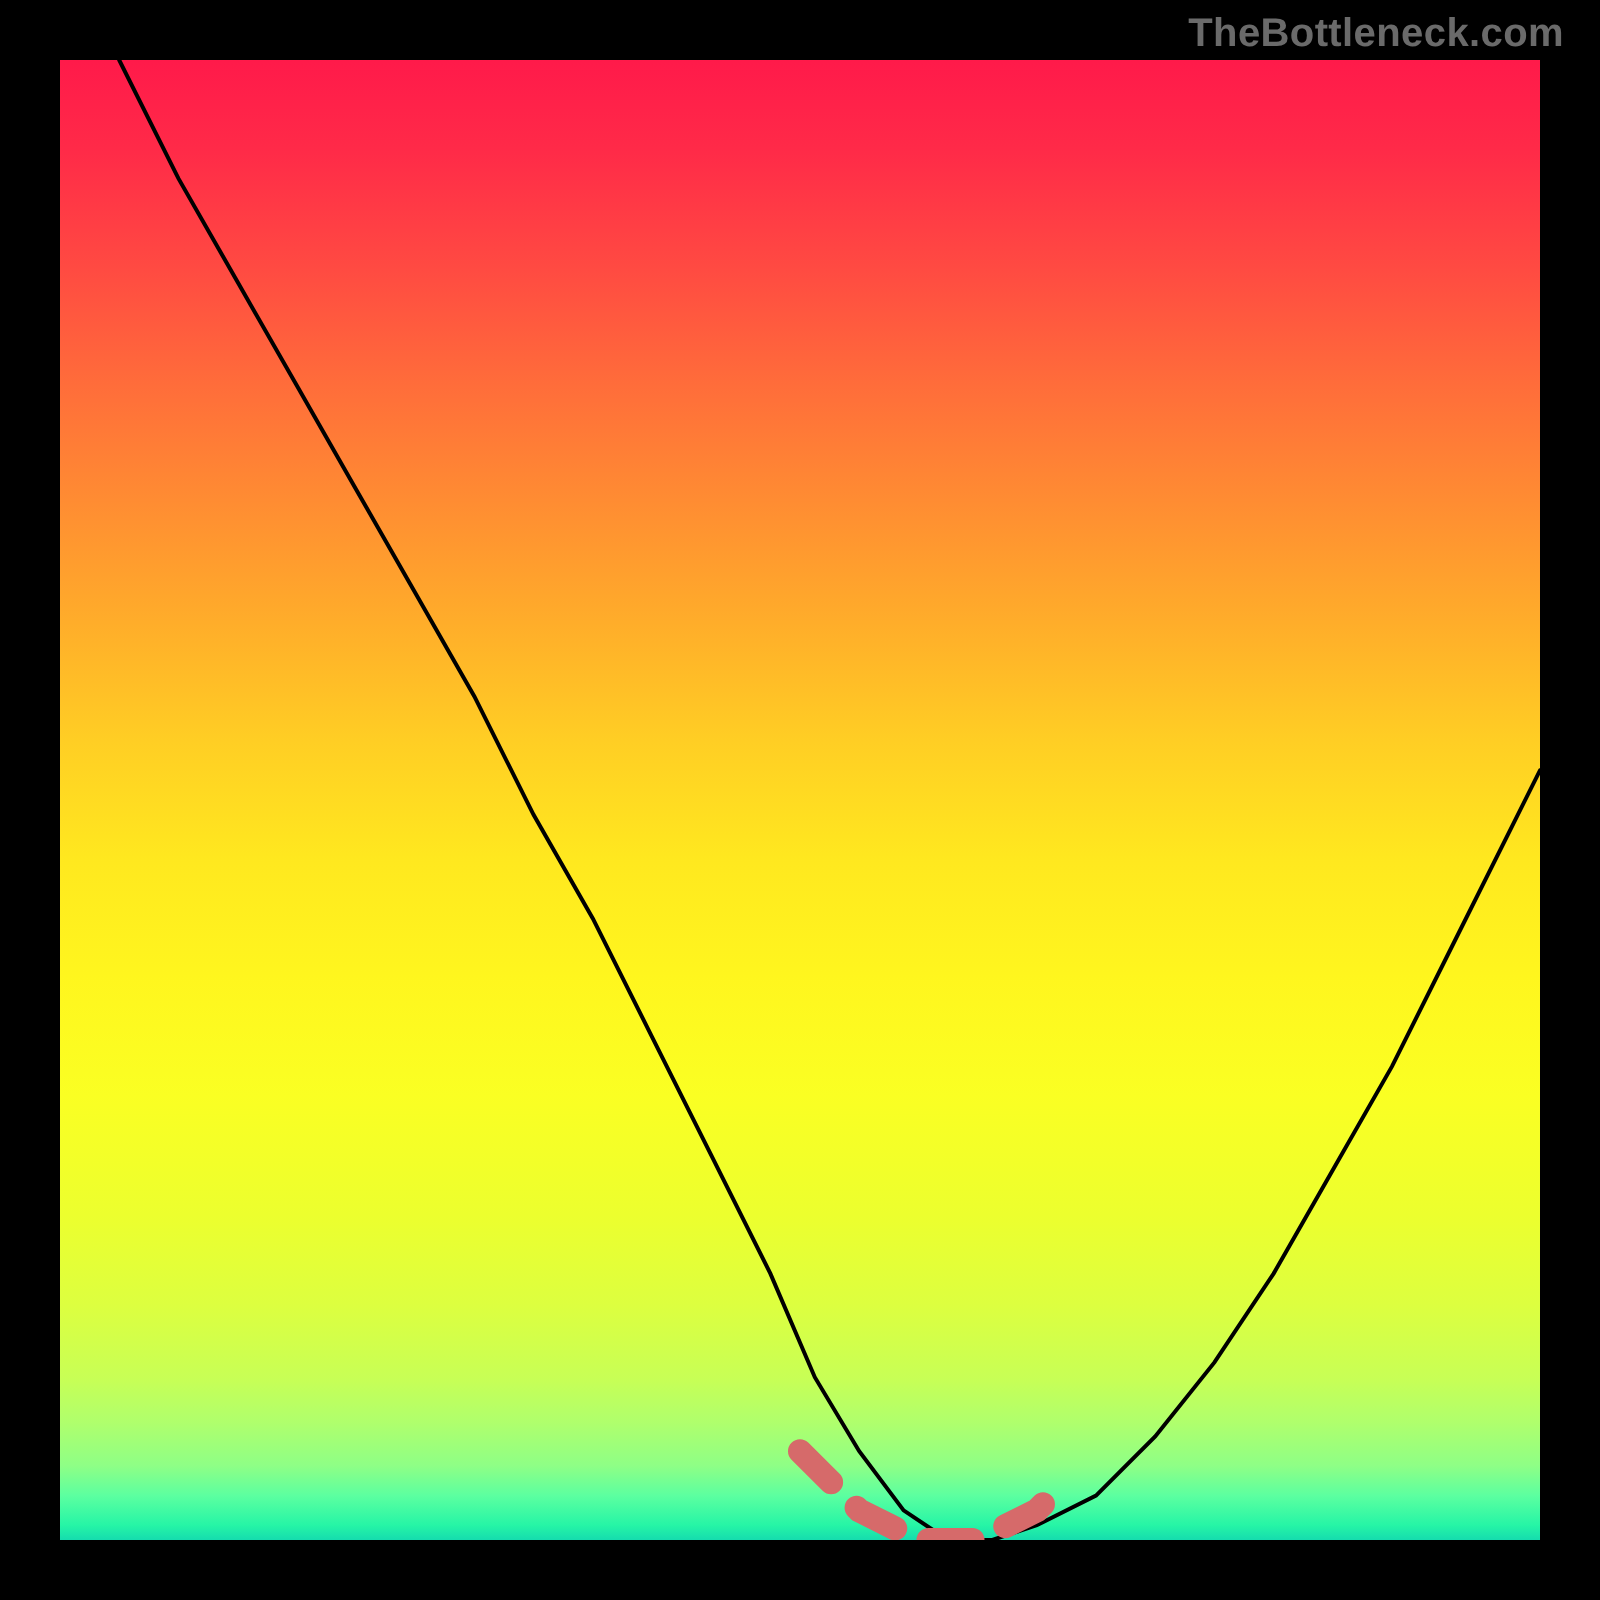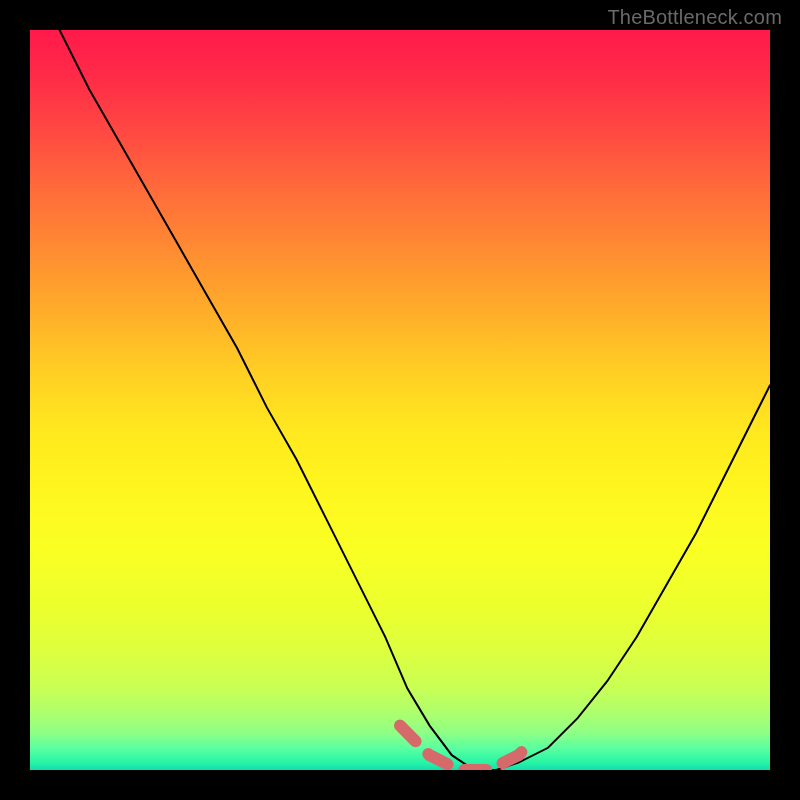--- a/index.html
+++ b/index.html
@@ -55,21 +55,21 @@
     inset: 0;
     width: 100%;
     height: 100%;
   }
   .watermark {
     position: absolute;
     top: 6px;
     right: 18px;
     color: #6a6a6a;
     font-size: 20px;
-    font-weight: 400;
+    font-weight: 700;
     letter-spacing: 0.2px;
     user-select: none;
   }
 </style>
 </head>
 <body>
 
 <div class="frame">
 
   <div class="watermark">TheBottleneck.com</div>

